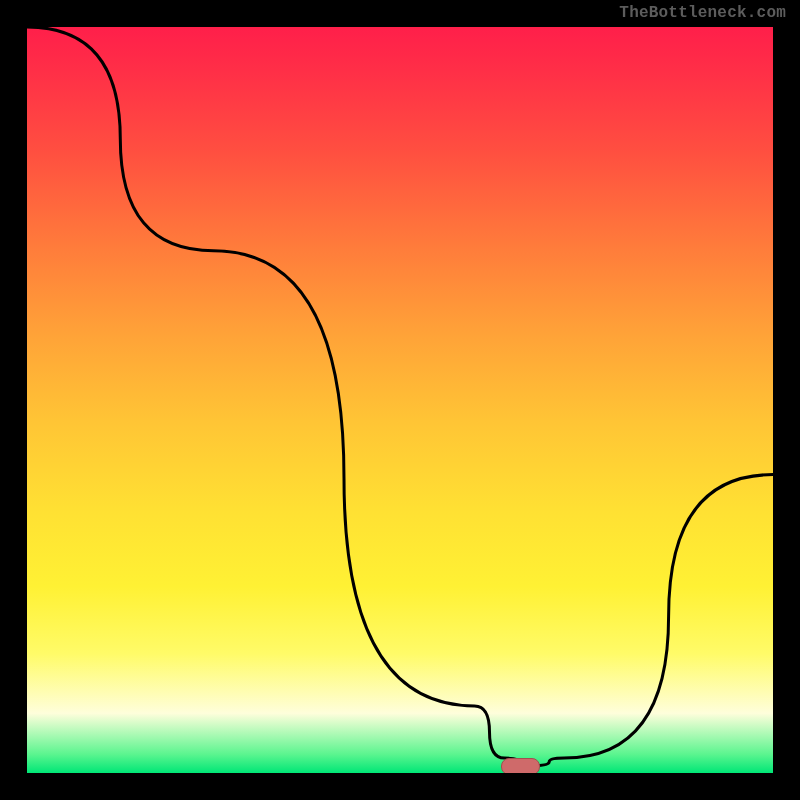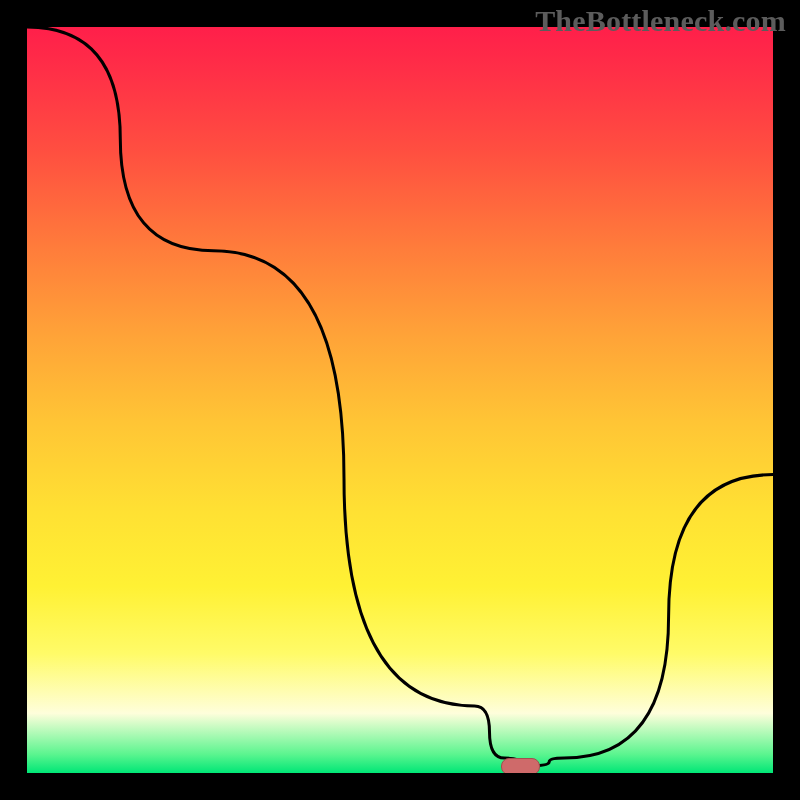--- a/index.html
+++ b/index.html
@@ -13,22 +13,22 @@
   .container {
     position: relative;
     width: 800px;
     height: 800px;
     background: #000;
   }
   .watermark {
     position: absolute;
     top: 4px;
     right: 14px;
-    font-family: Liberation Serif, serif;
-    font-size: 30px;
+    font-family: Liberation Mono, monospace;
+    font-size: 16px;
     font-weight: 600;
     color: #5c5c5c;
     letter-spacing: 0.2px;
     z-index: 10;
   }
   .plot-area {
     position: absolute;
     left: 27px;
     top: 27px;
     width: 746px;

